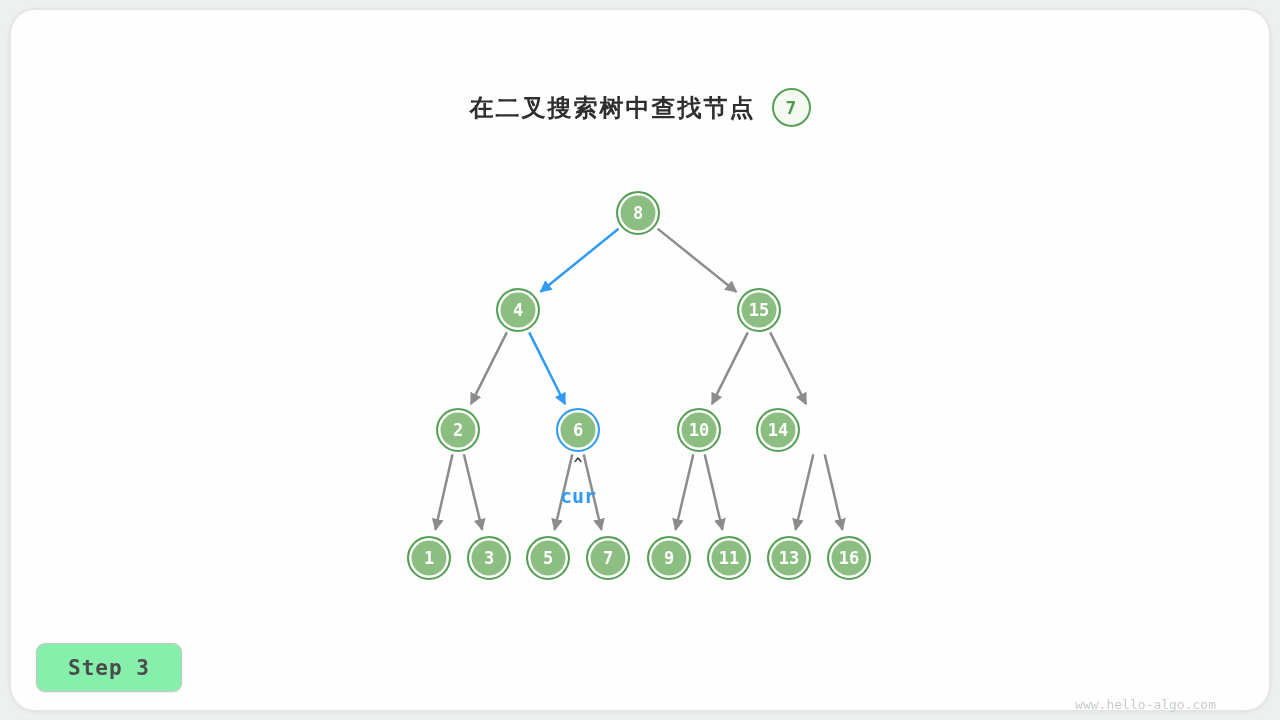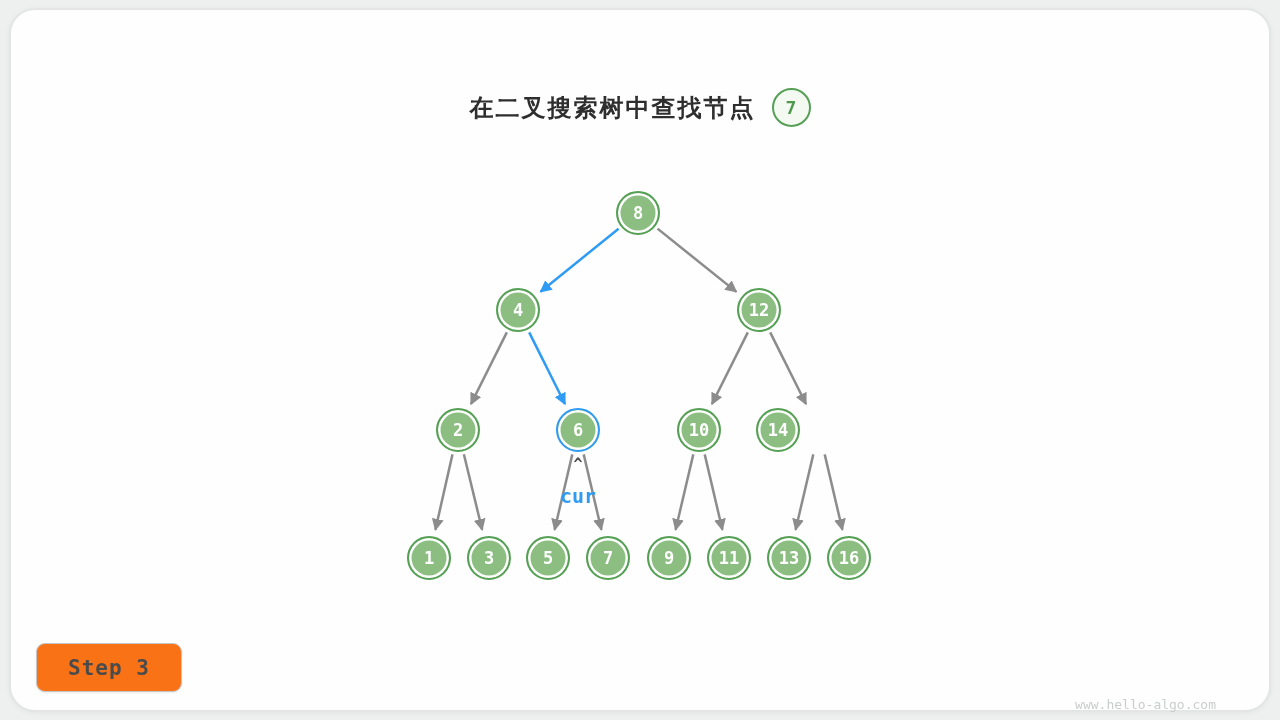--- a/index.html
+++ b/index.html
@@ -56,21 +56,21 @@
     color: #4a4a4a; line-height: 13px;
   }
   .cur-label {
     margin-top: 13px;
     font: bold 20px "DejaVu Sans Mono", monospace;
     color: var(--highlight, #2f9bf3);
   }
   .step-box {
     position: absolute; left: 36px; top: 643px;
     width: 146px; height: 49px;
-    background: #f97316;
+    background: #86efac;
     border: 1.5px solid #c6c6c6;
     border-radius: 9px;
     box-shadow: 0 1px 2px rgba(0,0,0,.08);
     display: flex; align-items: center; justify-content: center;
     font: bold 21px "DejaVu Sans Mono", monospace;
     color: #4b4b4b; letter-spacing: 1px;
     box-sizing: border-box;
   }
   .watermark {
     position: absolute; right: 64px; bottom: 8px;
@@ -110,21 +110,21 @@
     <line x1="583.7047830697333" y1="454.34040776419505" x2="601.3824516391095" y2="529.7651269935337" stroke="#8c8c8c" stroke-width="2.5" marker-end="url(#arrow-gray)"></line>
     <line x1="693.2952169302667" y1="454.34040776419505" x2="675.6175483608905" y2="529.7651269935337" stroke="#8c8c8c" stroke-width="2.5" marker-end="url(#arrow-gray)"></line>
     <line x1="704.7047830697333" y1="454.34040776419505" x2="722.3824516391095" y2="529.7651269935337" stroke="#8c8c8c" stroke-width="2.5" marker-end="url(#arrow-gray)"></line>
     <line x1="813.2952169302667" y1="454.34040776419505" x2="795.6175483608905" y2="529.7651269935337" stroke="#8c8c8c" stroke-width="2.5" marker-end="url(#arrow-gray)"></line>
     <line x1="824.7047830697333" y1="454.34040776419505" x2="842.3824516391095" y2="529.7651269935337" stroke="#8c8c8c" stroke-width="2.5" marker-end="url(#arrow-gray)"></line>
   </svg>
 
 <div class="nodes-layer" id="nodes">
     <div class="node" style="left: 616px; top: 191px;">8</div>
     <div class="node" style="left: 496px; top: 288px;">4</div>
-    <div class="node" style="left: 737px; top: 288px;">12</div>
+    <div class="node" style="left: 737px; top: 288px;">15</div>
     <div class="node" style="left: 436px; top: 408px;">2</div>
     <div class="node current" style="left: 556px; top: 408px;">6</div>
     <div class="node" style="left: 677px; top: 408px;">10</div>
     <div class="node" style="left: 756px; top: 408px;">14</div>
     <div class="node" style="left: 407px; top: 536px;">1</div>
     <div class="node" style="left: 467px; top: 536px;">3</div>
     <div class="node" style="left: 526px; top: 536px;">5</div>
     <div class="node" style="left: 586px; top: 536px;">7</div>
     <div class="node" style="left: 647px; top: 536px;">9</div>
     <div class="node" style="left: 707px; top: 536px;">11</div>

